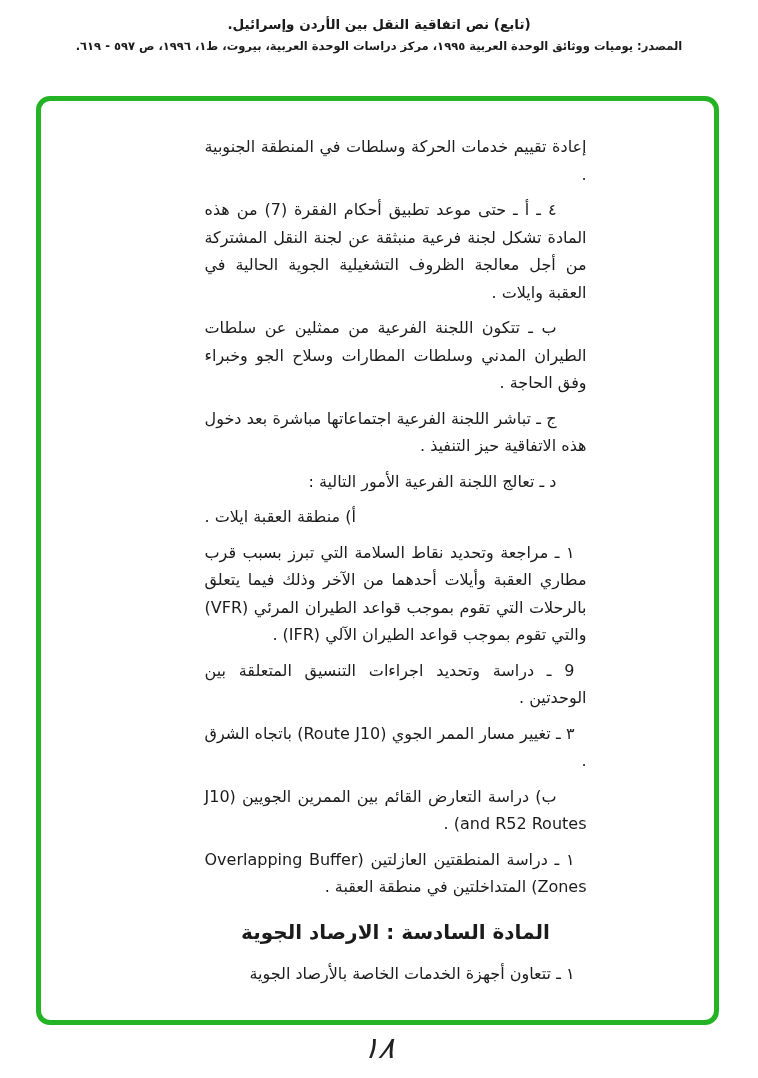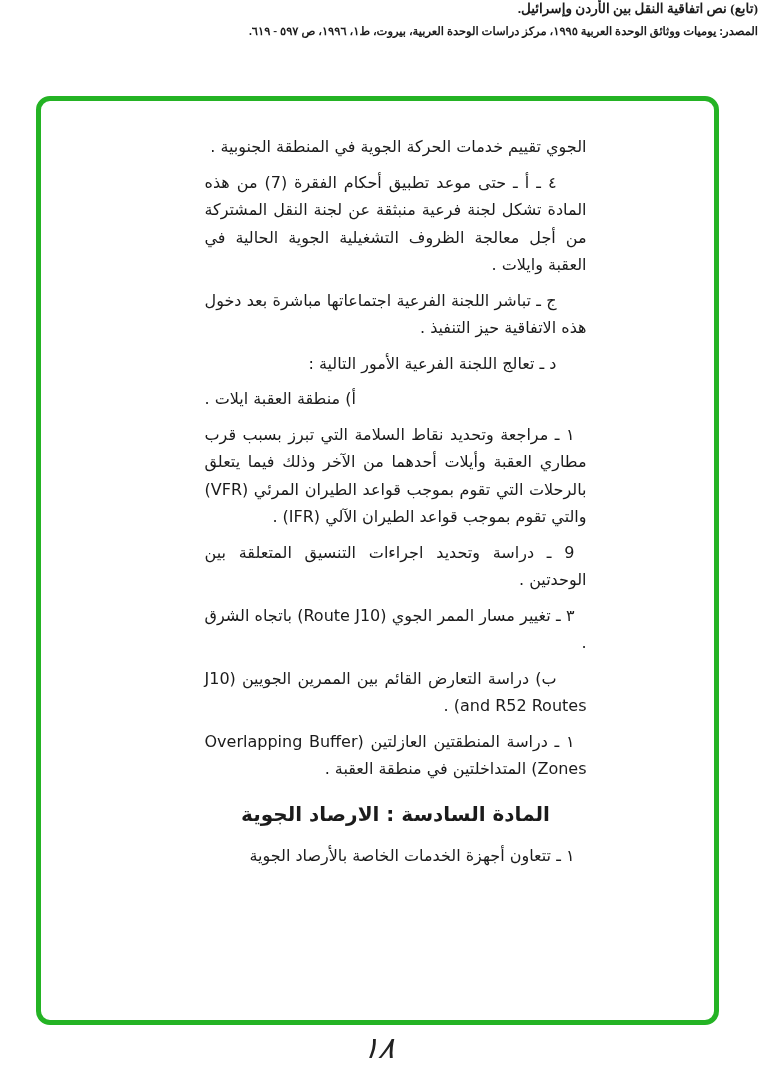--- a/index.html
+++ b/index.html
@@ -7,22 +7,22 @@
     position: relative;
     width: 758px;
     height: 1078px;
     background: #ffffff;
     font-family: "DejaVu Sans", sans-serif;
     color: #1b1b1b;
     overflow: hidden;
   }
   .doc-header {
     direction: rtl;
-    padding-top: 0;
-    font-family: Liberation Serif, serif;
+    text-align: center;
+    padding-top: 16px;
   }
   .doc-header .line1 {
     font-size: 13.5px;
     font-weight: bold;
     letter-spacing: 0.2px;
   }
   .doc-header .line2 {
     font-size: 11.5px;
     font-weight: bold;
     margin-top: 7px;
@@ -79,22 +79,23 @@
 
 <div class="page">
 
   <div class="doc-header">
     <div class="line1">(تابع) نص اتفاقية النقل بين الأردن وإسرائيل.</div>
     <div class="line2">المصدر: يوميات ووثائق الوحدة العربية ١٩٩٥، مركز دراسات الوحدة العربية، بيروت، ط١، ١٩٩٦، ص ٥٩٧ - ٦١٩.</div>
   </div>
 
   <div class="green-box">
     <div class="content">
-      <p>الجوي تقييم خدمات الحركة الجوية في المنطقة الجنوبية .</p>
+      <p>إعادة تقييم خدمات الحركة وسلطات في المنطقة الجنوبية .</p>
       <p class="p-indent">٤ ـ أ ـ حتى موعد تطبيق أحكام الفقرة (7) من هذه المادة تشكل لجنة فرعية منبثقة عن لجنة النقل المشتركة من أجل معالجة الظروف التشغيلية الجوية الحالية في العقبة وايلات .</p>
+      <p class="p-indent">ب ـ تتكون اللجنة الفرعية من ممثلين عن سلطات الطيران المدني وسلطات المطارات وسلاح الجو وخبراء وفق الحاجة .</p>
       <p class="p-indent">ج ـ تباشر اللجنة الفرعية اجتماعاتها مباشرة بعد دخول هذه الاتفاقية حيز التنفيذ .</p>
       <p class="p-indent">د ـ تعالج اللجنة الفرعية الأمور التالية :</p>
       <p class="p-sub">أ) منطقة العقبة ايلات .</p>
       <p class="p-indent-sm">١ ـ مراجعة وتحديد نقاط السلامة التي تبرز بسبب قرب مطاري العقبة وأيلات أحدهما من الآخر وذلك فيما يتعلق بالرحلات التي تقوم بموجب قواعد الطيران المرئي (VFR) والتي تقوم بموجب قواعد الطيران الآلي (IFR) .</p>
       <p class="p-indent-sm">9 ـ دراسة وتحديد اجراءات التنسيق المتعلقة بين الوحدتين .</p>
       <p class="p-indent-sm">٣ ـ تغيير مسار الممر الجوي (Route J10) باتجاه الشرق .</p>
       <p class="p-indent">ب) دراسة التعارض القائم بين الممرين الجويين (J10 and R52 Routes) .</p>
       <p class="p-indent-sm">١ ـ دراسة المنطقتين العازلتين (Overlapping Buffer Zones) المتداخلتين في منطقة العقبة .</p>
       <p class="article-heading">المادة السادسة :  الارصاد الجوية</p>
       <p class="p-indent-sm p-last">١ ـ تتعاون أجهزة الخدمات الخاصة بالأرصاد الجوية</p>

